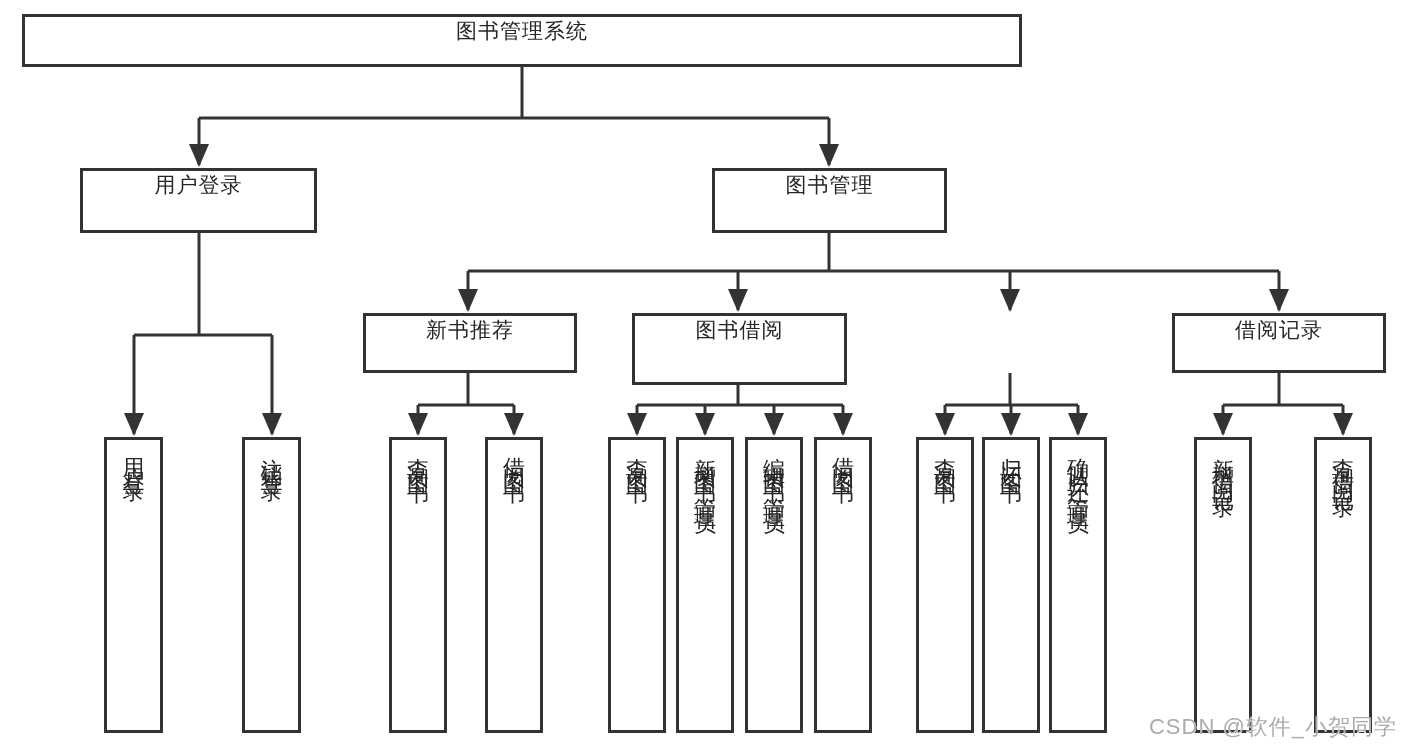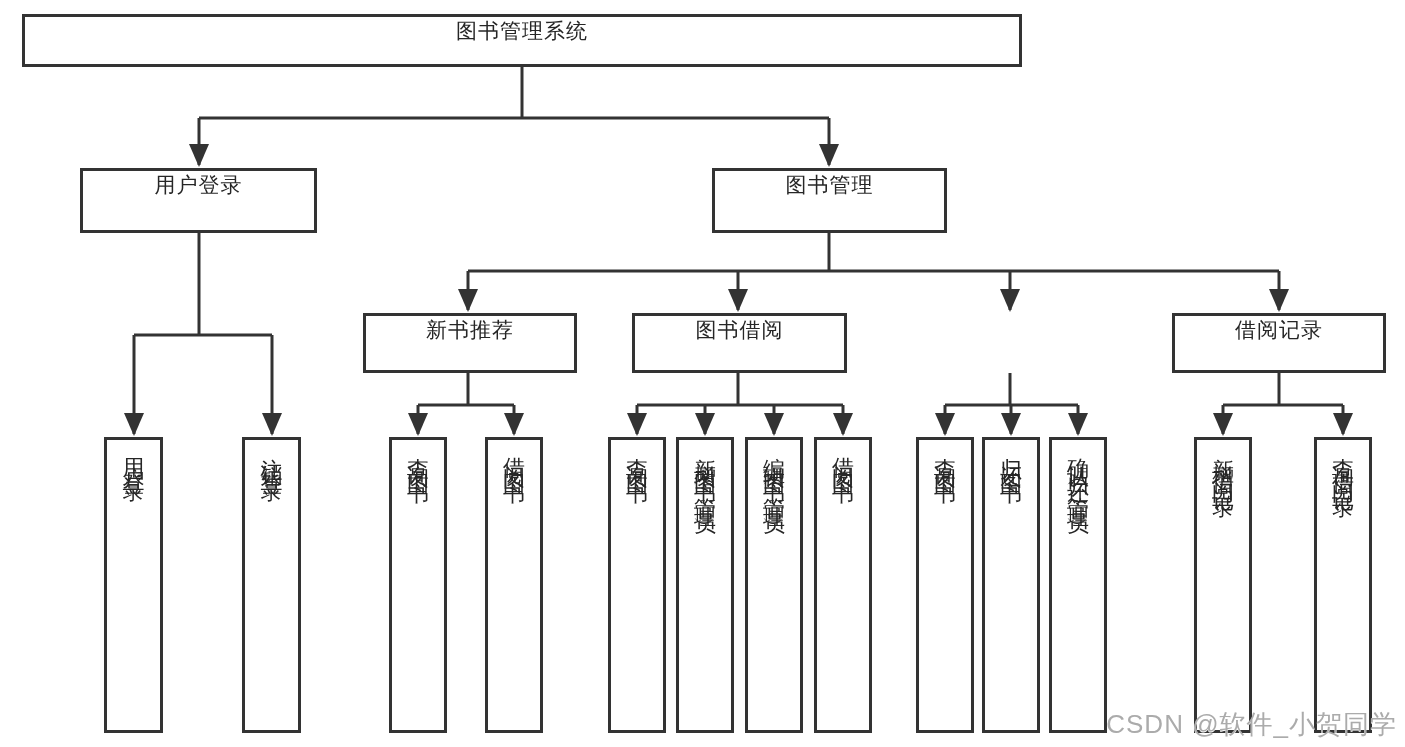--- a/index.html
+++ b/index.html
@@ -40,21 +40,21 @@
     text-orientation: mixed;
     font-size: 22px;
     letter-spacing: 8px;
     line-height: 1;
     white-space: nowrap;
   }
   .watermark {
     position: absolute;
     right: 8px;
     bottom: 5px;
-    font-size: 26px;
+    font-size: 22px;
     color: #ababab;
     letter-spacing: 1px;
     white-space: nowrap;
     z-index: 5;
     text-shadow: 0 1px 0 #ffffff;
   }
 </style>
 </head>
 <body>
 
@@ -117,21 +117,21 @@
   <div class="box" style="left:80px; top:168px; width:237px; height:65px;">
     <span class="h-label">用户登录</span>
   </div>
   <div class="box" style="left:363px; top:313px; width:214px; height:60px;">
     <span class="h-label">新书推荐</span>
   </div>
 
   <div class="box" style="left:712px; top:168px; width:235px; height:65px;">
     <span class="h-label">图书管理</span>
   </div>
-  <div class="box" style="left:632px; top:313px; width:215px; height:60px;">
+  <div class="box" style="left:632px; top:313px; width:215px; height:72px;">
     <span class="h-label">图书借阅</span>
   </div>
   <div class="box" style="left:1172px; top:313px; width:214px; height:60px;">
     <span class="h-label">借阅记录</span>
   </div>
 
   <div class="box v-box" style="left:104px; top:437px; width:59px; height:296px;">
     <span class="v-label">用户登录</span>
   </div>
   <div class="box v-box" style="left:242px; top:437px; width:59px; height:296px;">

